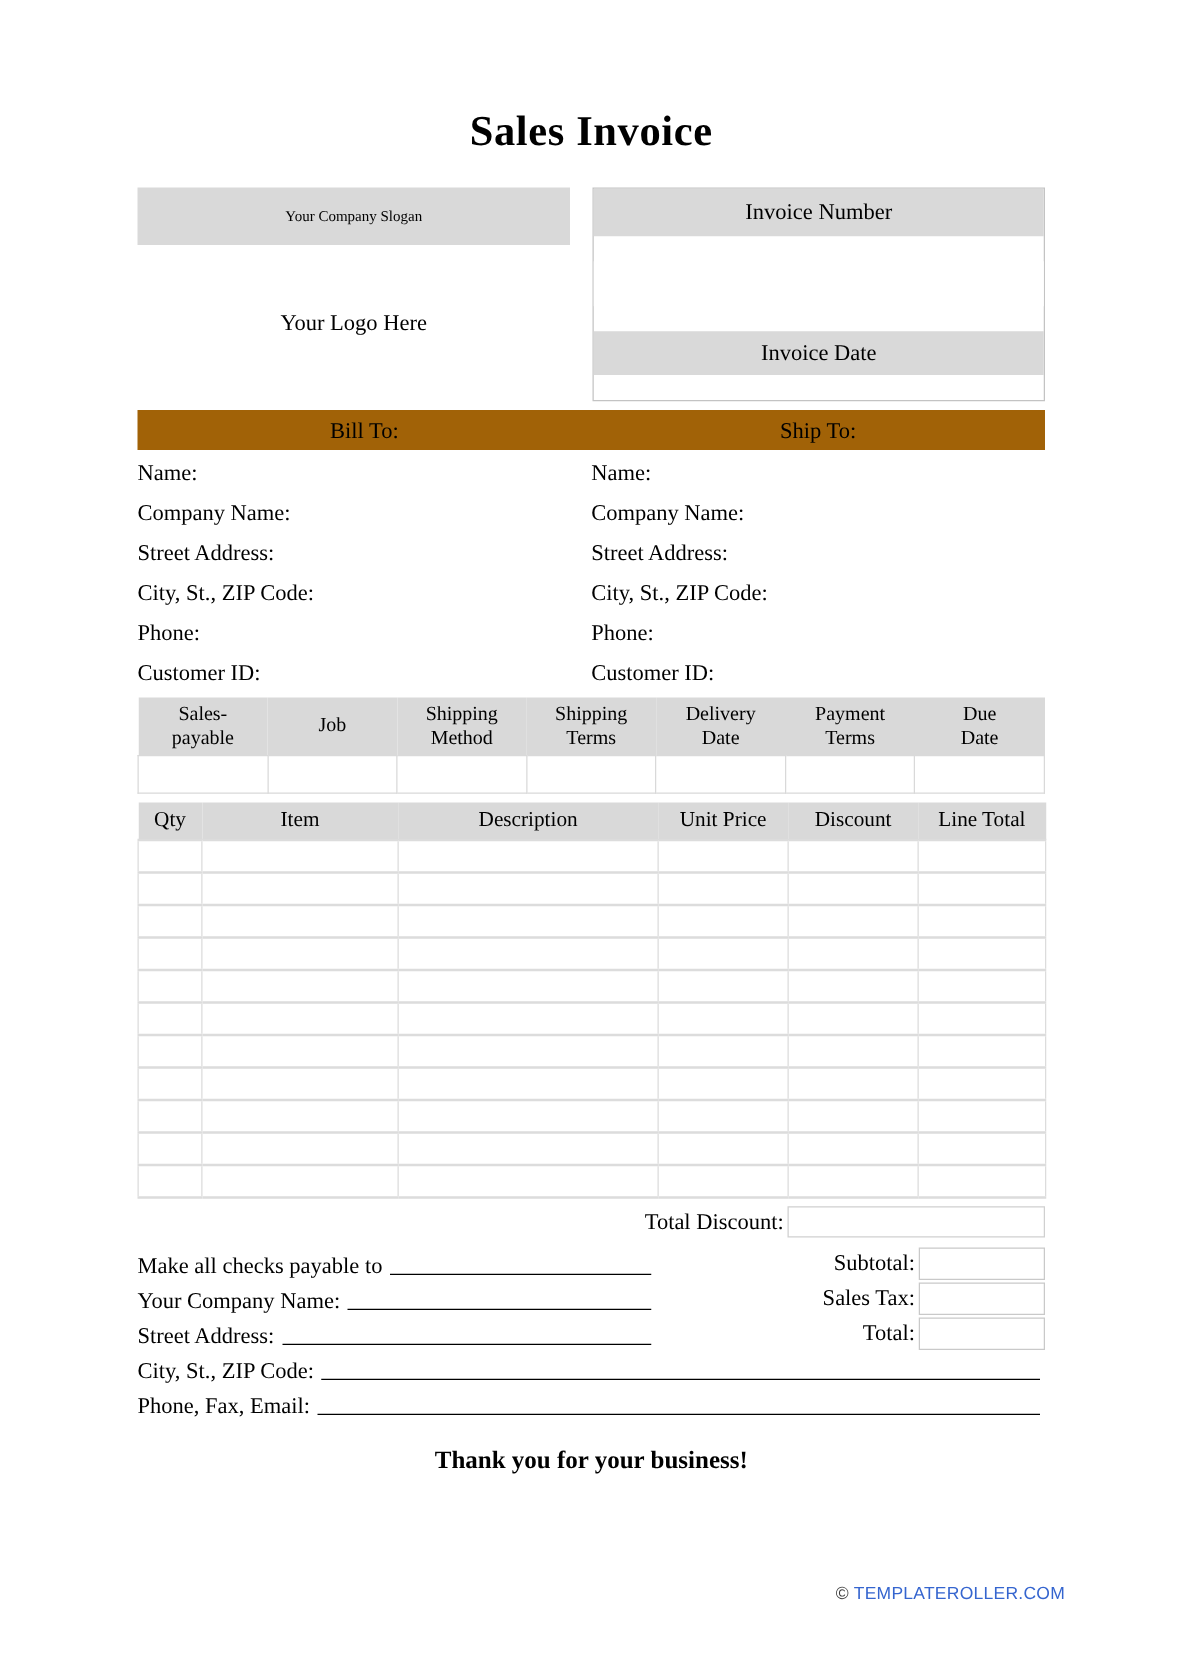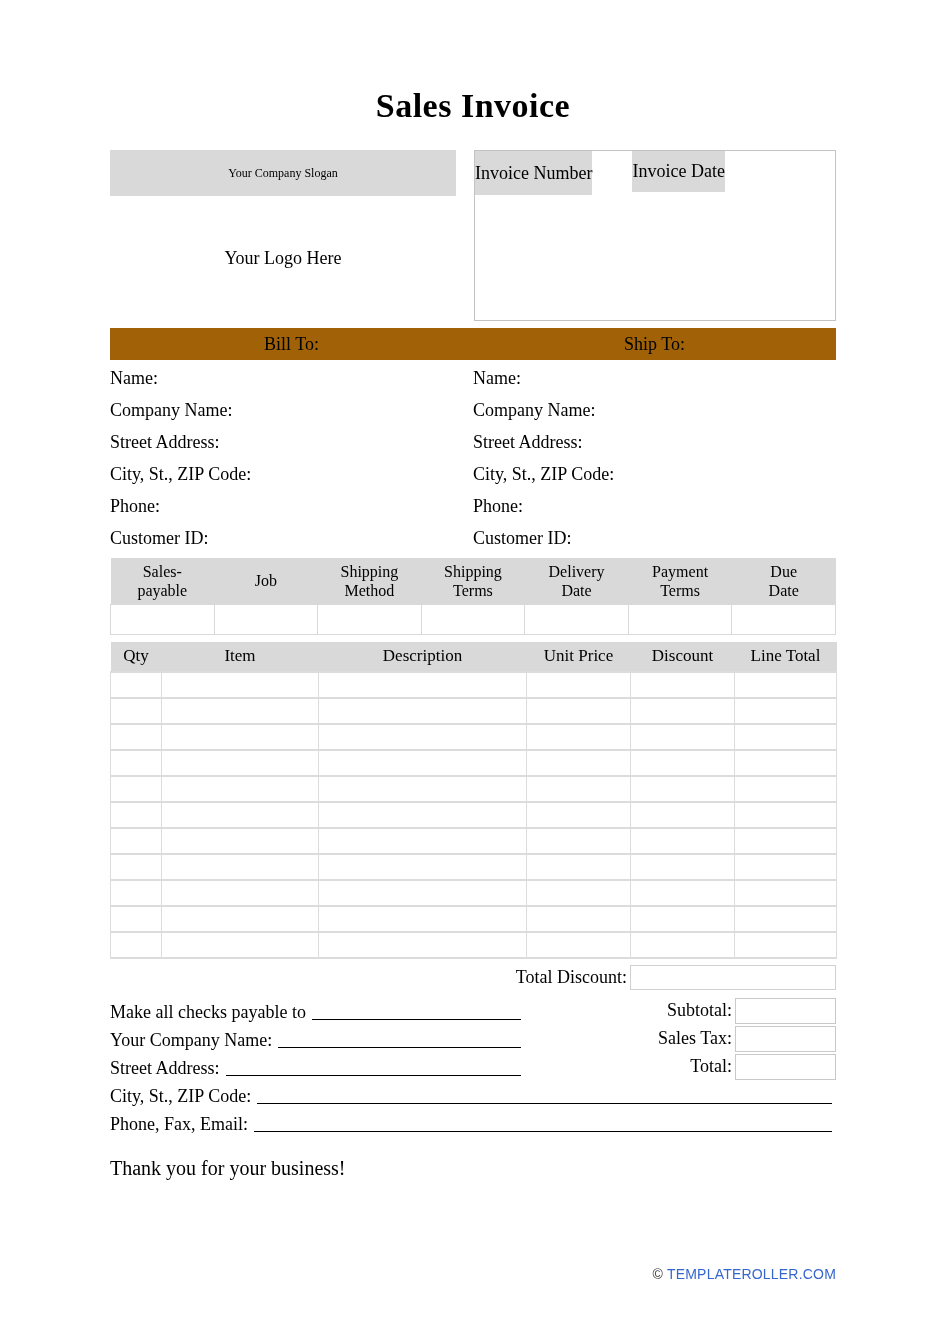--- a/index.html
+++ b/index.html
@@ -28,21 +28,21 @@
     height:46px; background:#d9d9d9;
     display:flex; align-items:center; justify-content:center;
     font-size:12px;
   }
   .logo-box {
     flex:1; display:flex; align-items:center; justify-content:center;
     font-size:18px;
   }
   .header-right {
     width:362px; border:1px solid #c3c3c3;
-    display:flex; flex-direction:row;gap:20px;
+    display:flex; flex-direction:column;gap:20px;
   }
   .inv-label {
     background:#d9d9d9; height:44px;
     display:flex; align-items:center; justify-content:center;
     font-size:18px;
   }
   .inv-label.second { height:41px; }
   .inv-value { height:42px; background:#fff; }
   .inv-value.second { flex:1; }
 
@@ -98,26 +98,26 @@
   .lg .lbl { line-height:25px; white-space:nowrap; }
   .lg .uline { flex:1; border-bottom:1px solid #000; margin:0 0 5px 6px; }
   .rg { flex:1; display:flex; align-items:center; justify-content:flex-end; }
   .rg .lbl { text-align:right; padding-right:3px; }
   .rg .box { width:101px; height:26px; border:1px solid #c9c9c9; background:#fff; }
   .wide-row { display:flex; height:28px; align-items:flex-end; font-size:18px; width:726px; }
   .wide-row .lbl { line-height:25px; white-space:nowrap; }
   .wide-row .uline { flex:1; border-bottom:1px solid #000; margin:0 4px 5px 6px; }
 
   .thanks {
-    margin-top:20px; text-align:left;
-    font-size:20px; font-weight:normal;
+    margin-top:20px; text-align:center;
+    font-size:20px; font-weight:bold;
   }
 
   .footer {
-    position:absolute; top:1266px; right:114px;
+    position:absolute; top:1266px; right:98px;
     font-family:"Liberation Sans", sans-serif;
     font-size:14px; letter-spacing:0.2px;
   }
   .footer .copy { color:#3a3a3a; }
   .footer .site { color:#3565cf; text-decoration:none; }
 </style>
 </head>
 <body>
 
 <div class="page">

